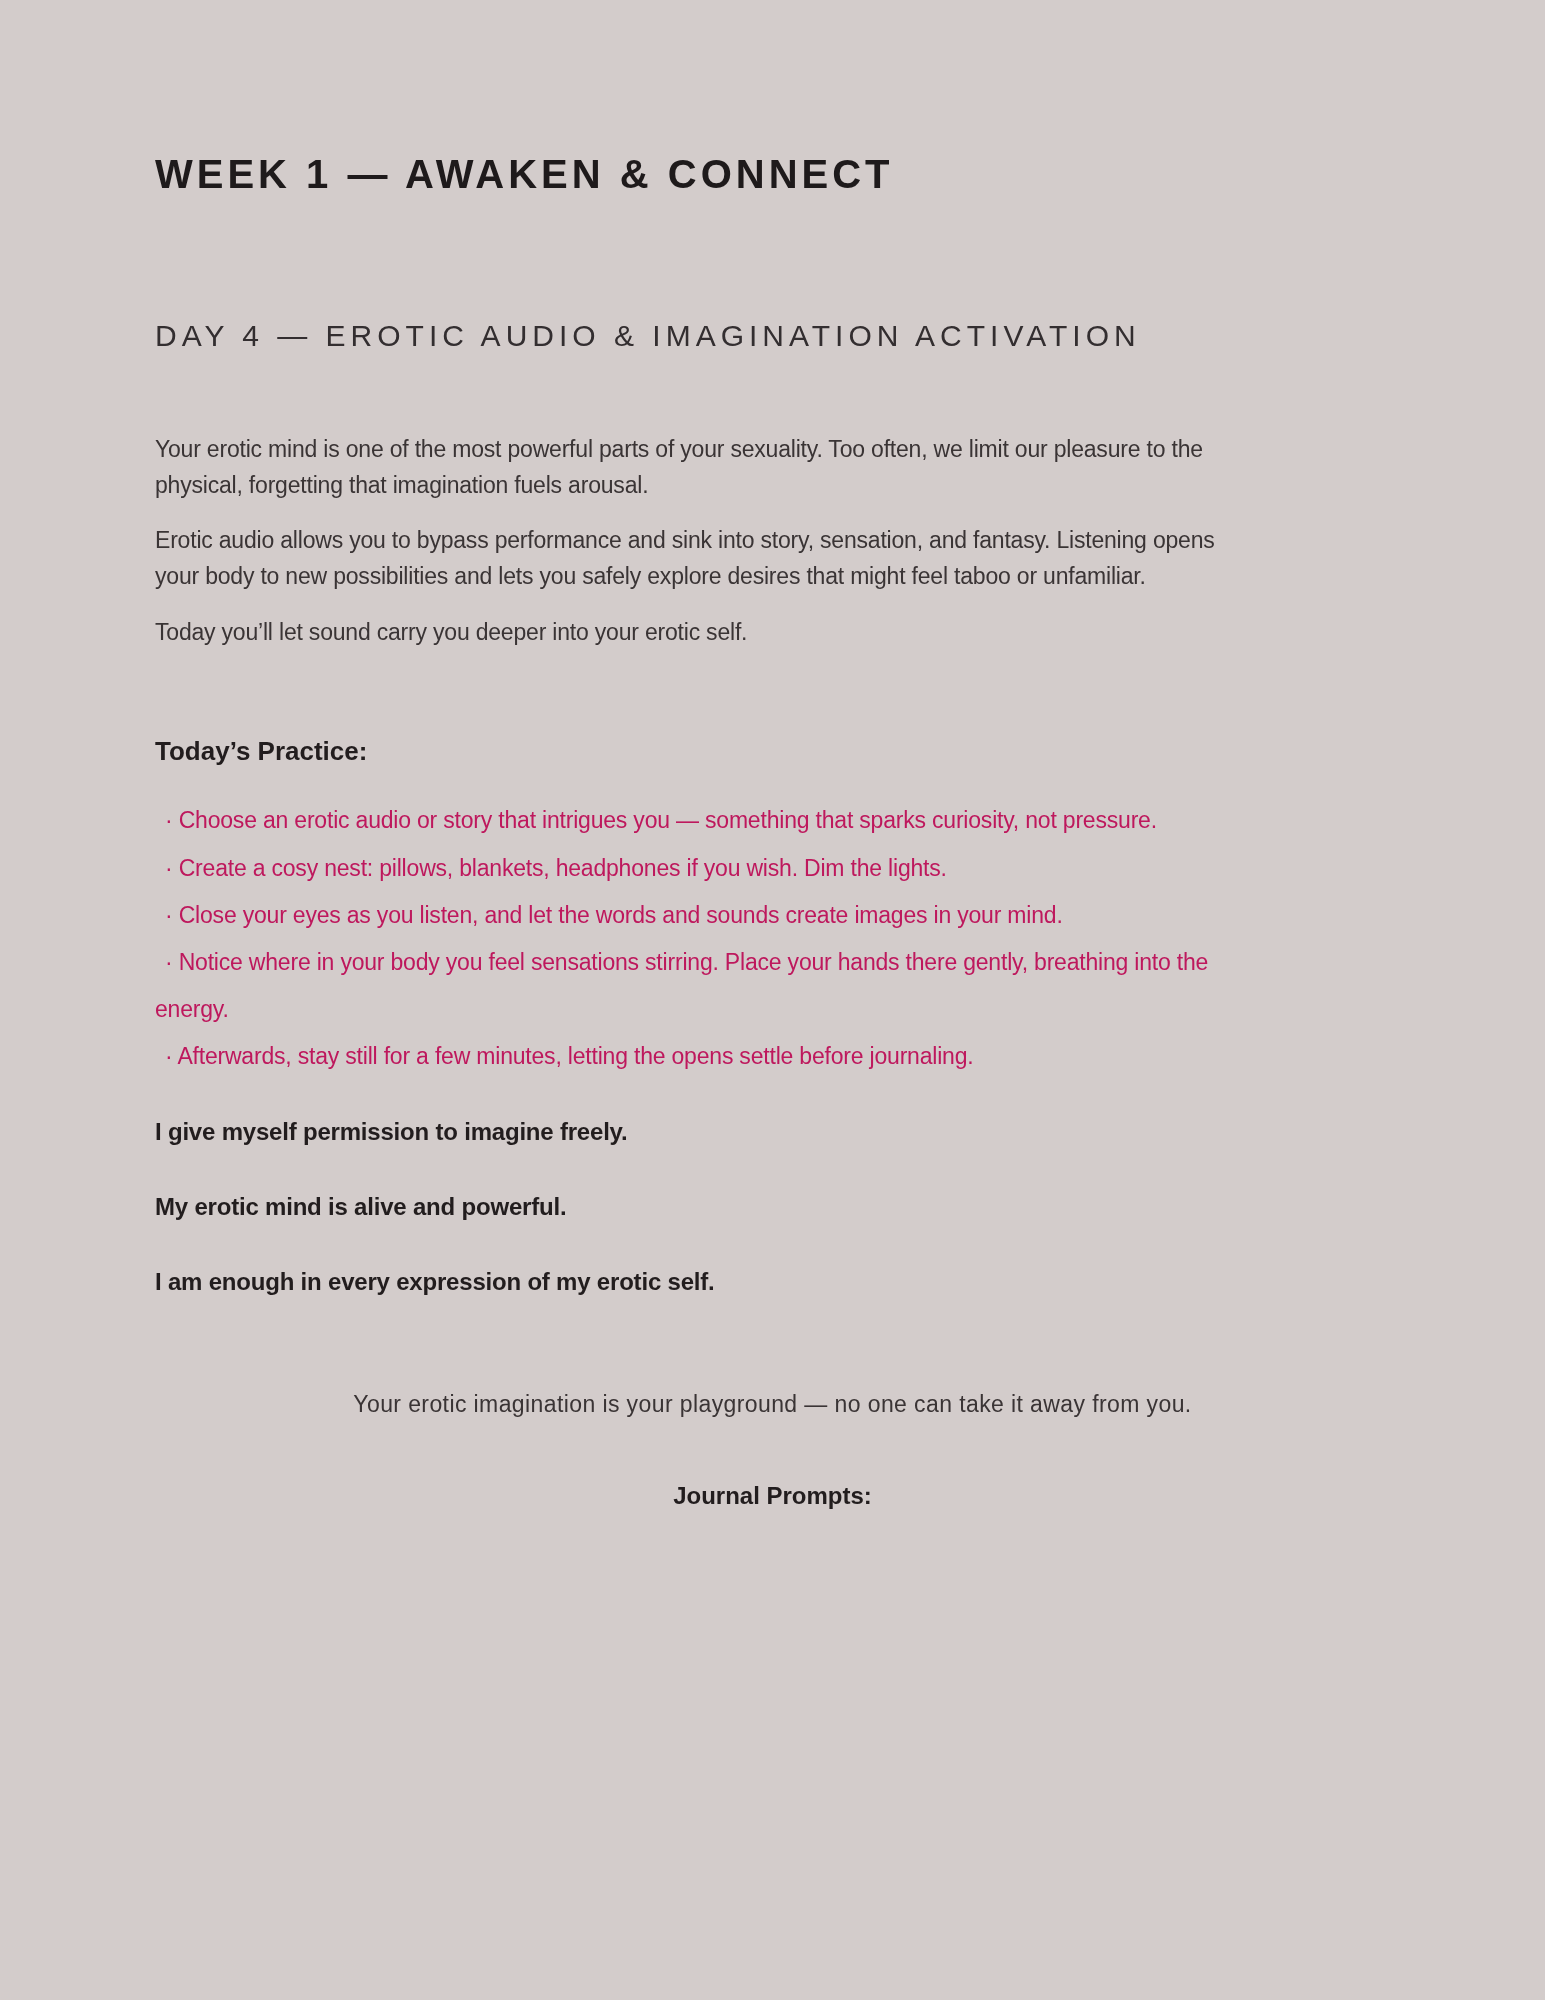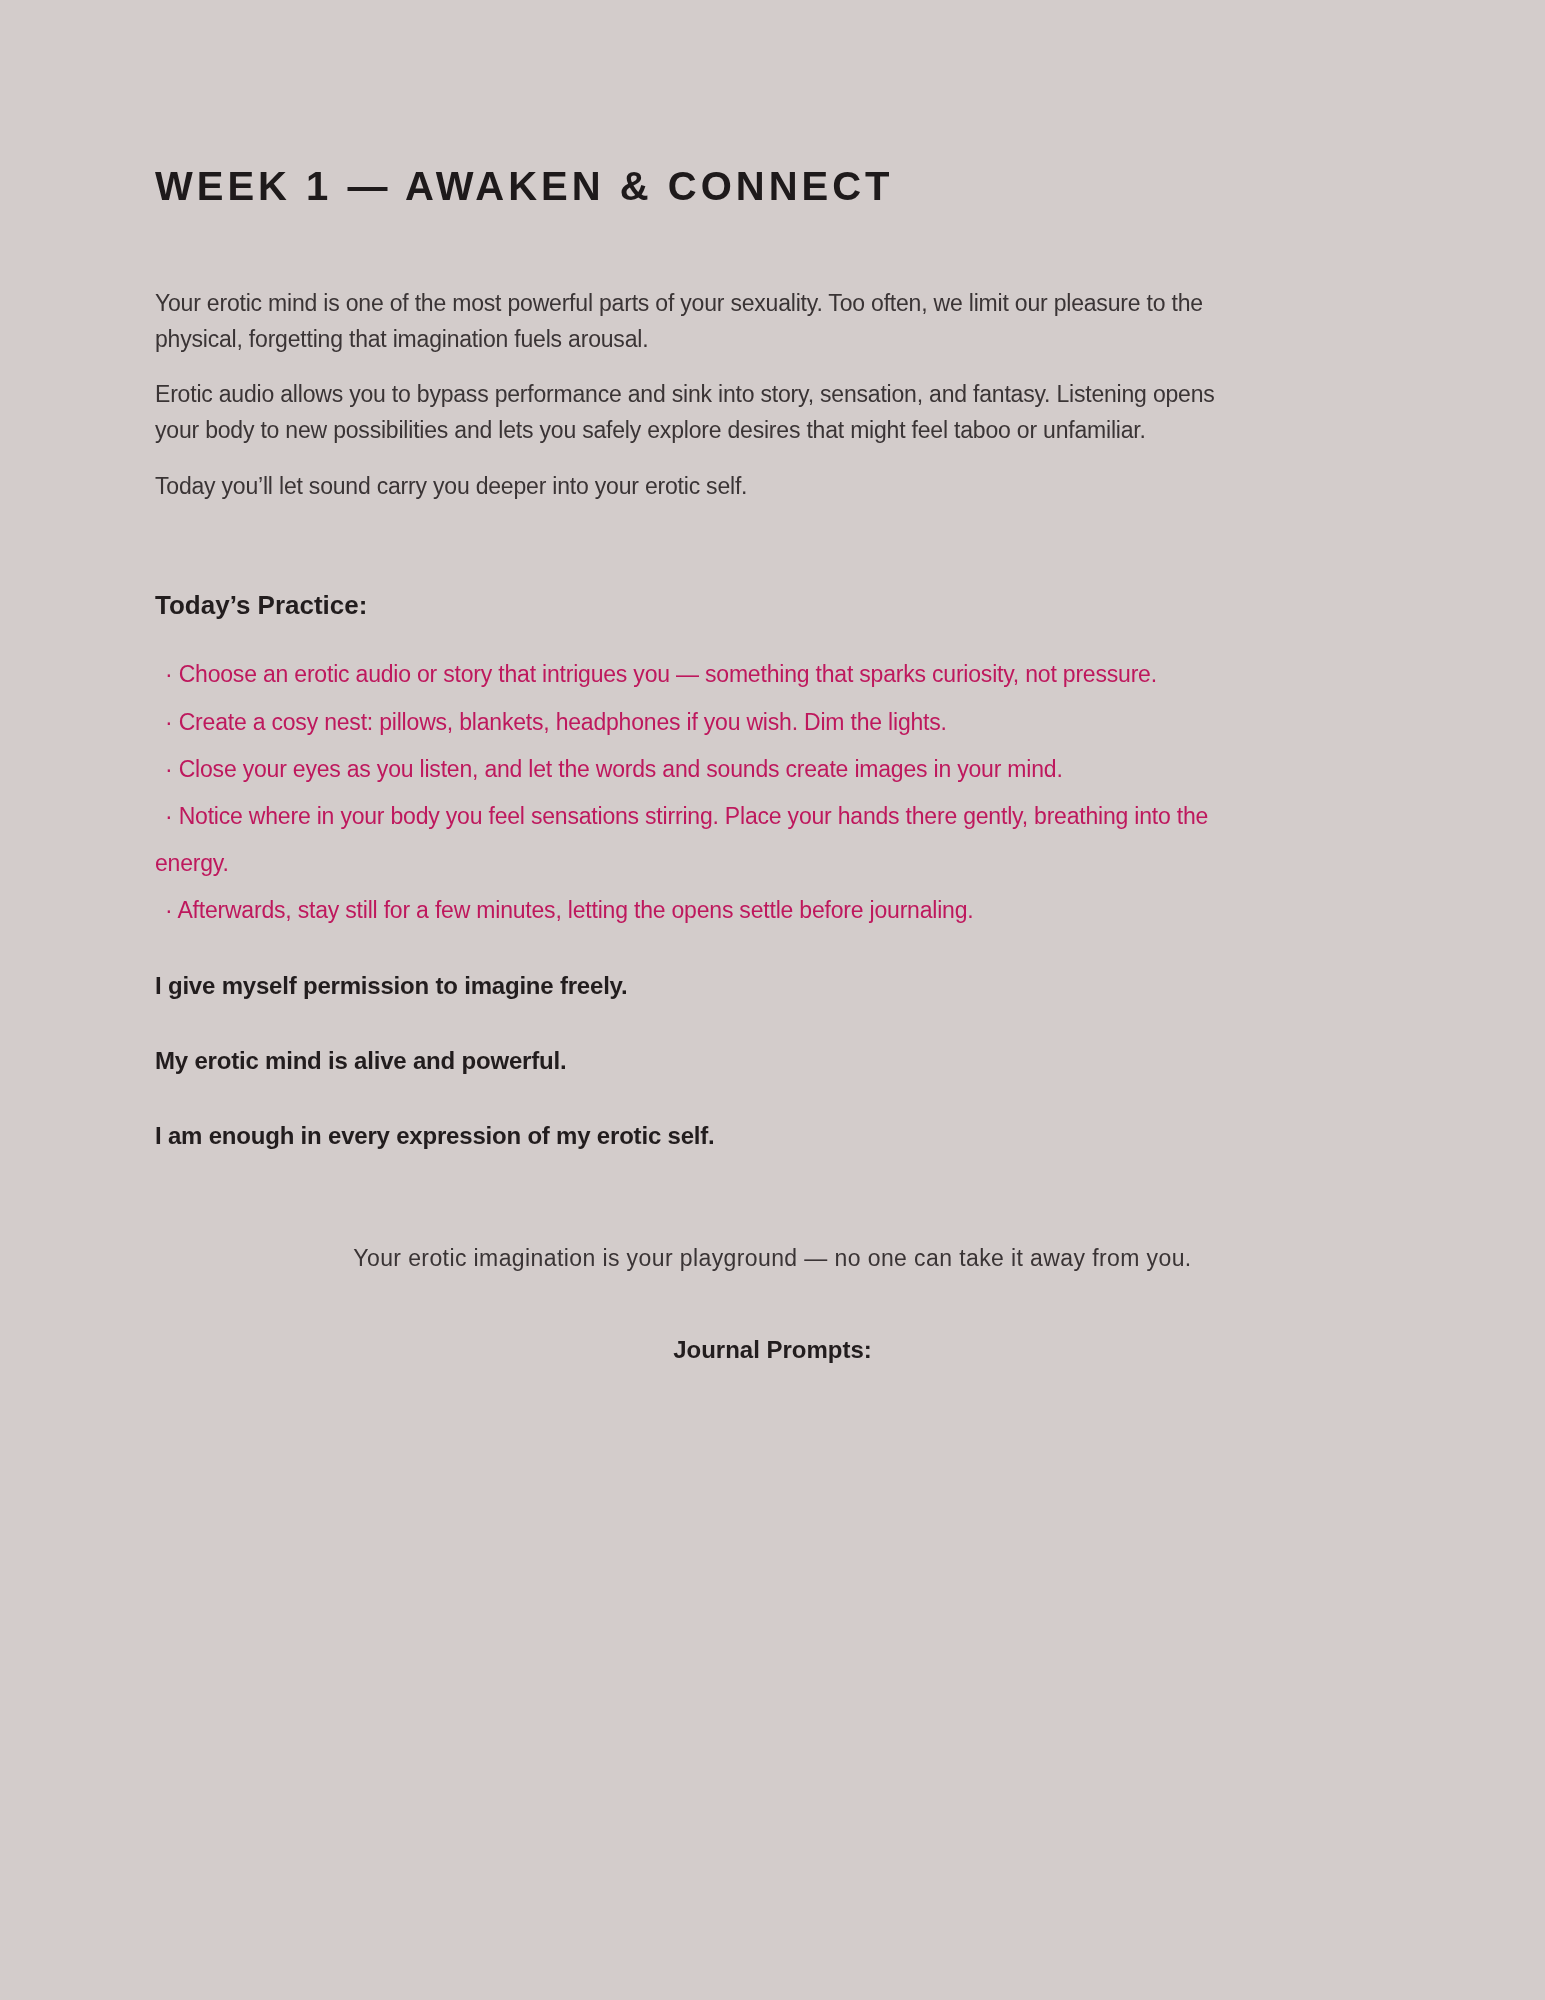--- a/index.html
+++ b/index.html
@@ -10,21 +10,21 @@
   .page {
     position: relative;
     width: 1545px;
     height: 2000px;
     margin: 0 auto;
     background: #d3cccb;
     font-family: "Liberation Sans", sans-serif;
     color: #3a3435;
     overflow: hidden;
     box-sizing: border-box;
-    padding: 12px 155px;
+    padding: 0 155px;
   }
   .week-title {
     margin: 152px 0 0 0;
     font-size: 40px;
     line-height: 1.1;
     font-weight: 800;
     letter-spacing: 4px;
     color: #1e1a1b;
   }
   .day-title {
@@ -104,20 +104,21 @@
     color: #3a3435;
   }
 </style>
 </head>
 <body>
 
 <div class="page">
 
   <h1 class="week-title">WEEK 1 — AWAKEN &amp; CONNECT</h1>
 
+  <h2 class="day-title">DAY 4 — EROTIC AUDIO &amp; IMAGINATION ACTIVATION</h2>
 
   <p class="body-par first">Your erotic mind is one of the most powerful parts of your sexuality. Too often, we limit our pleasure to the physical, forgetting that imagination fuels arousal.</p>
 
   <p class="body-par">Erotic audio allows you to bypass performance and sink into story, sensation, and fantasy. Listening opens your body to new possibilities and lets you safely explore desires that might feel taboo or unfamiliar.</p>
 
   <p class="body-par">Today you’ll let sound carry you deeper into your erotic self.</p>
 
   <h3 class="section-heading">Today’s Practice:</h3>
 
   <div class="practice-list">

